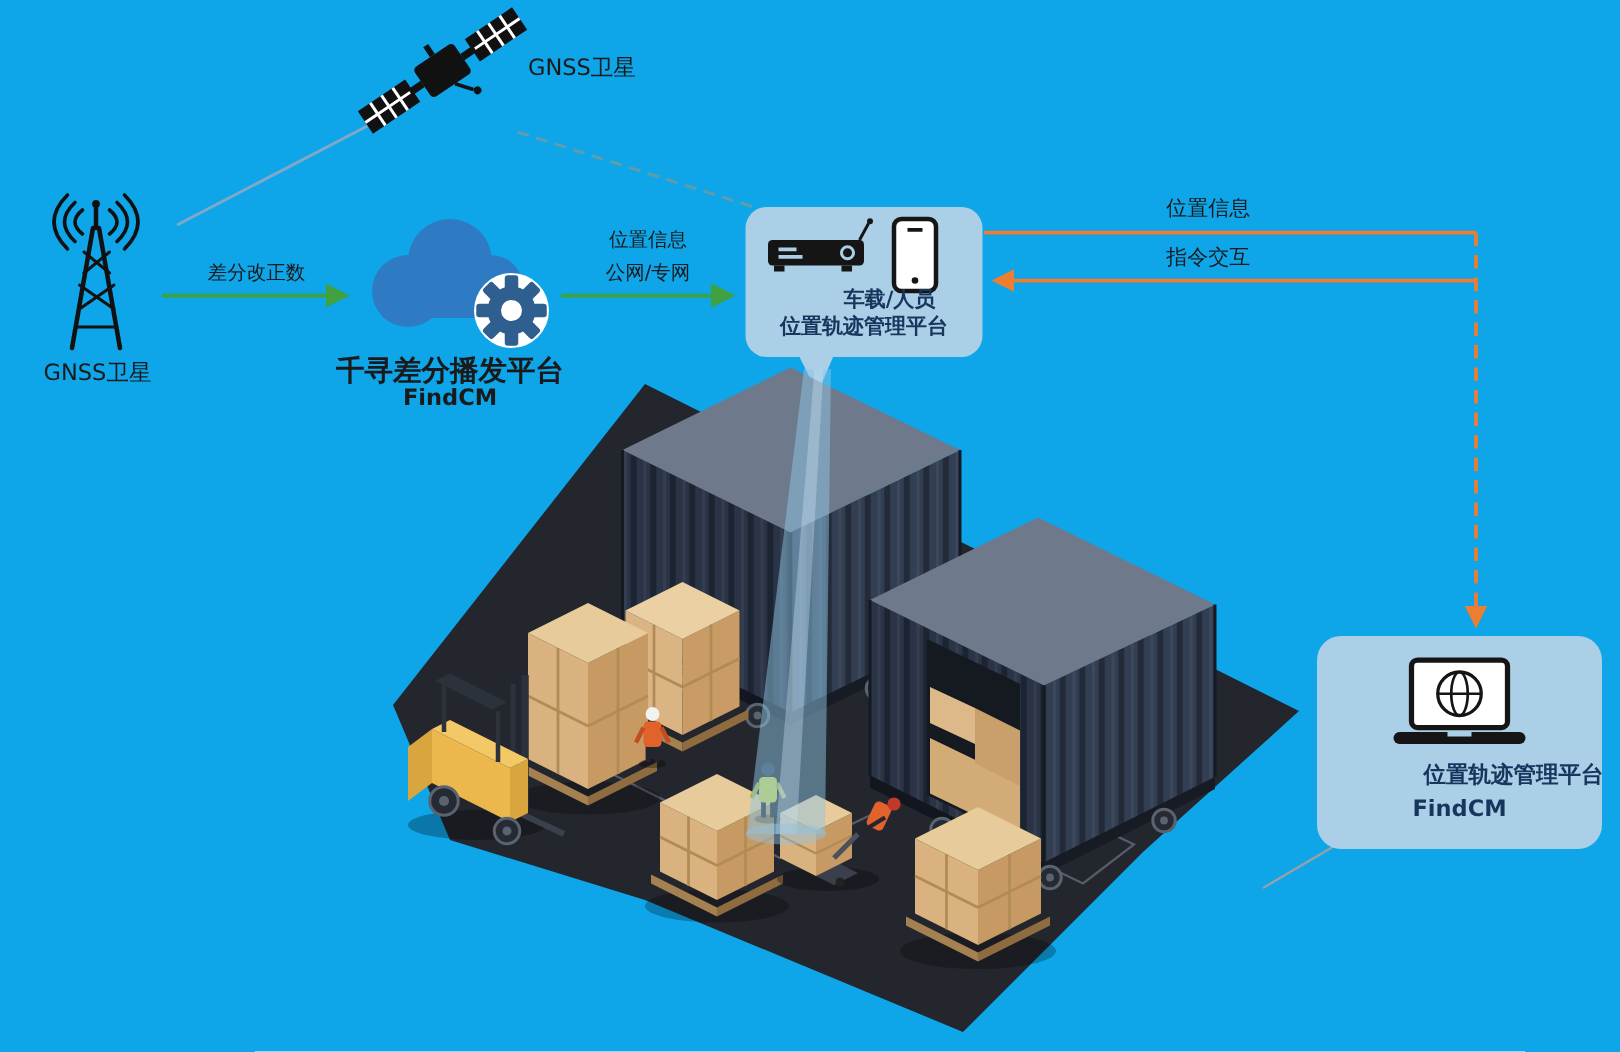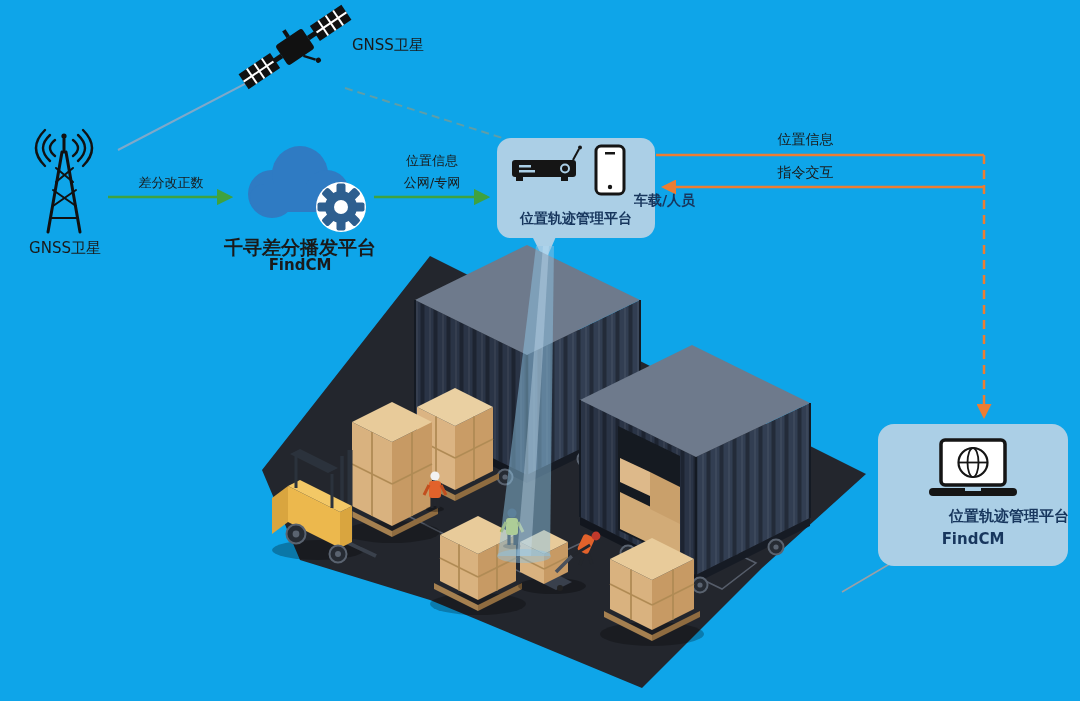--- a/index.html
+++ b/index.html
@@ -335,21 +335,21 @@
   <div class="lbl node center" style="left:10px;top:239px;width:110px;">GNSS卫星</div>
 
   <div class="lbl edge center" style="left:118px;top:175px;width:106px;">差分改正数</div>
 
   <div class="lbl node center" style="left:210px;top:236px;width:180px;font-size:19px;font-weight:600;">千寻差分播发平台</div>
   <div class="lbl node center bold" style="left:210px;top:256px;width:180px;">FindCM</div>
 
   <div class="lbl edge center" style="left:380px;top:153px;width:104px;">位置信息</div>
   <div class="lbl edge center" style="left:380px;top:175px;width:104px;">公网/专网</div>
 
-  <div class="lbl bubble-txt center" style="left:521px;top:192px;width:174px;text-align:right;">车载/人员</div>
+  <div class="lbl bubble-txt center" style="left:506px;top:192px;width:174px;">车载/人员</div>
   <div class="lbl bubble-txt center" style="left:497px;top:210px;width:158px;">位置轨迹管理平台</div>
 
   <div class="lbl node center" style="left:748px;top:131px;width:115px;font-size:14px;">位置信息</div>
   <div class="lbl node center" style="left:748px;top:164px;width:115px;font-size:14px;">指令交互</div>
 
   <div class="lbl bubble-txt-lg center" style="left:878px;top:507px;width:190px;padding-left:36px;">位置轨迹管理平台</div>
   <div class="lbl bubble-txt-lg center" style="left:878px;top:530px;width:190px;">FindCM</div>
 
 </div>
 

